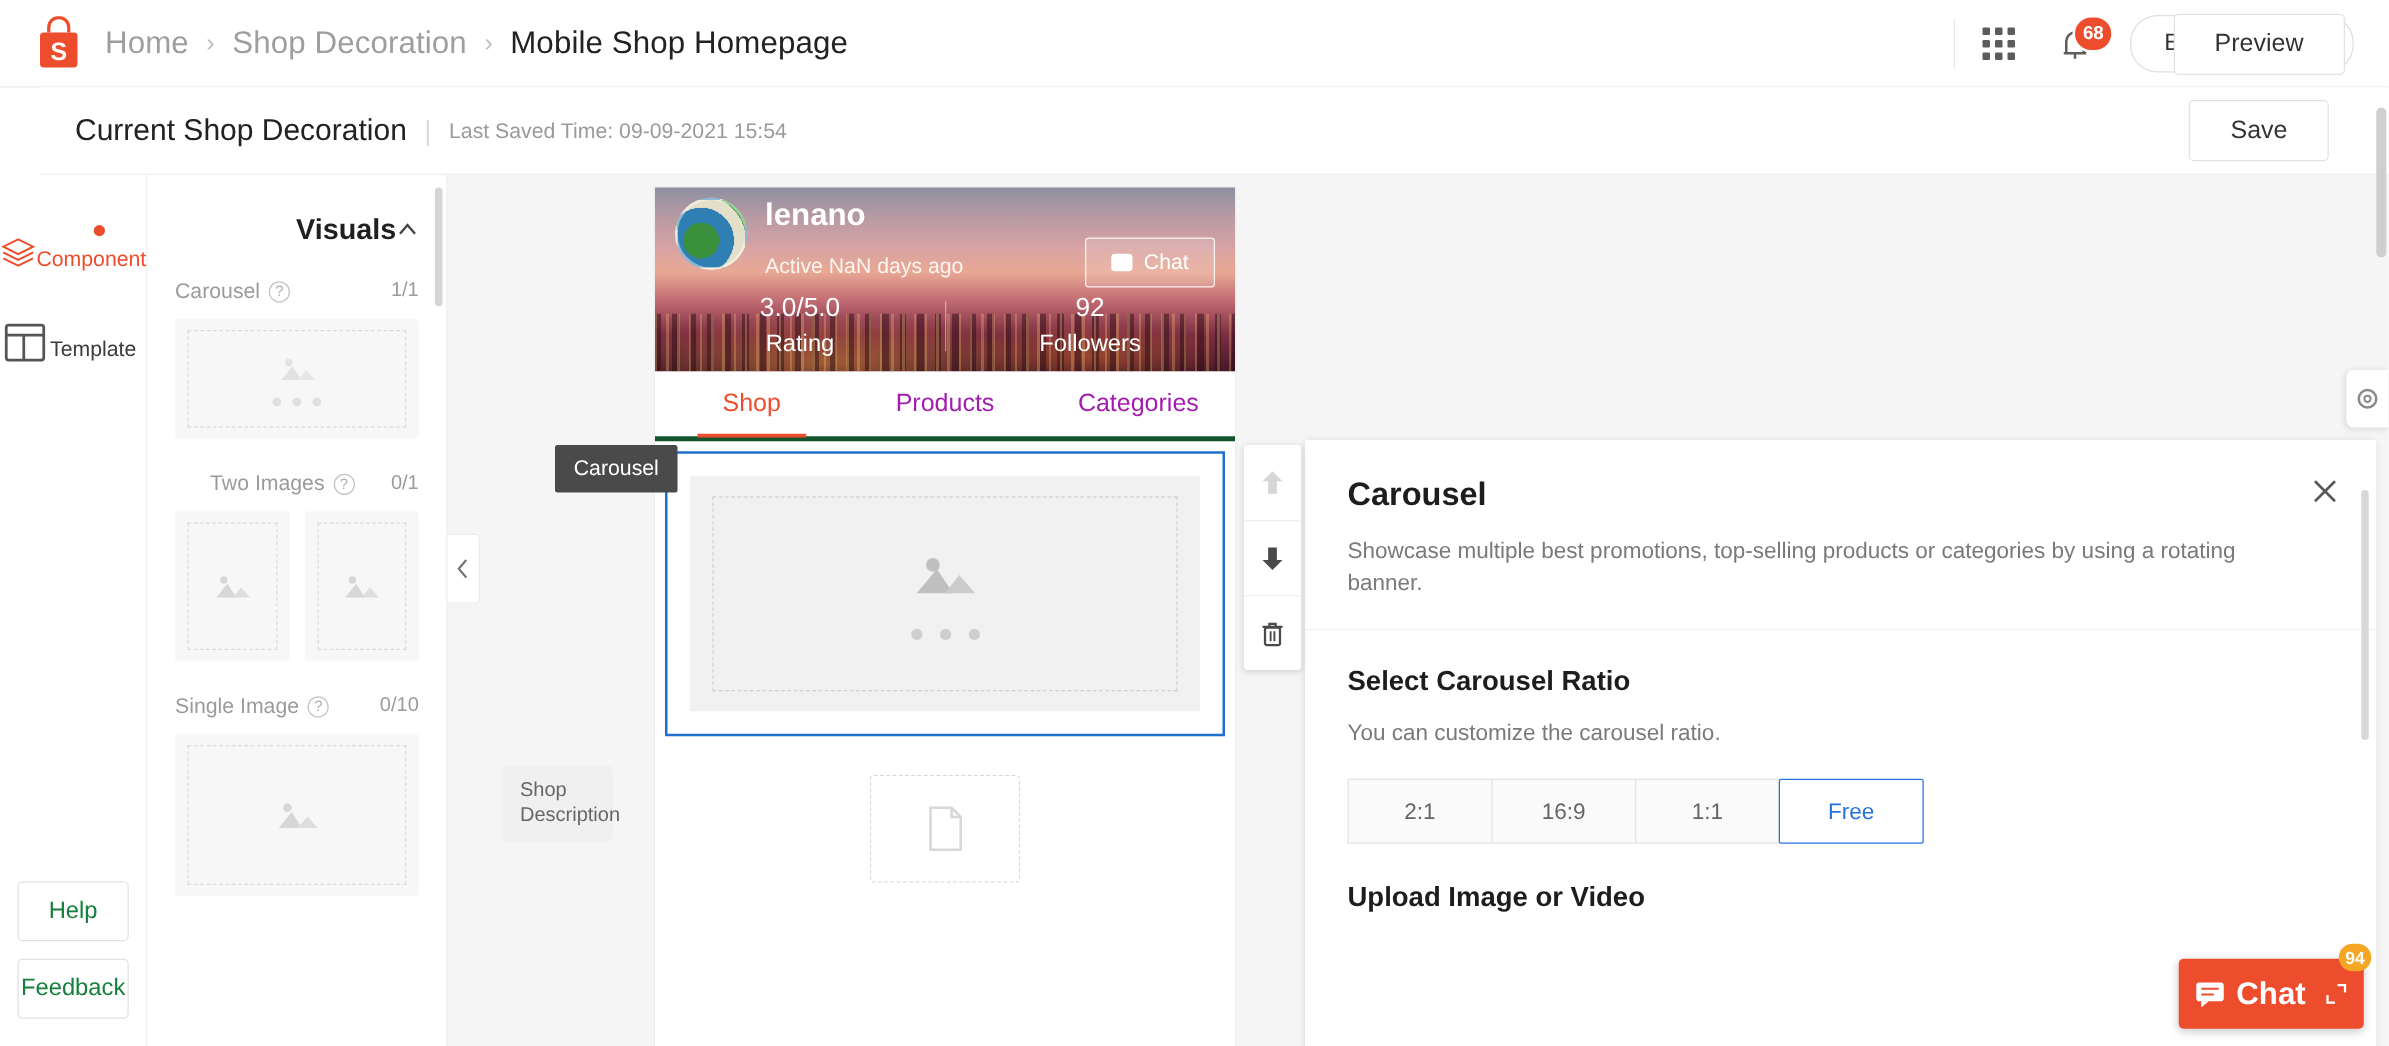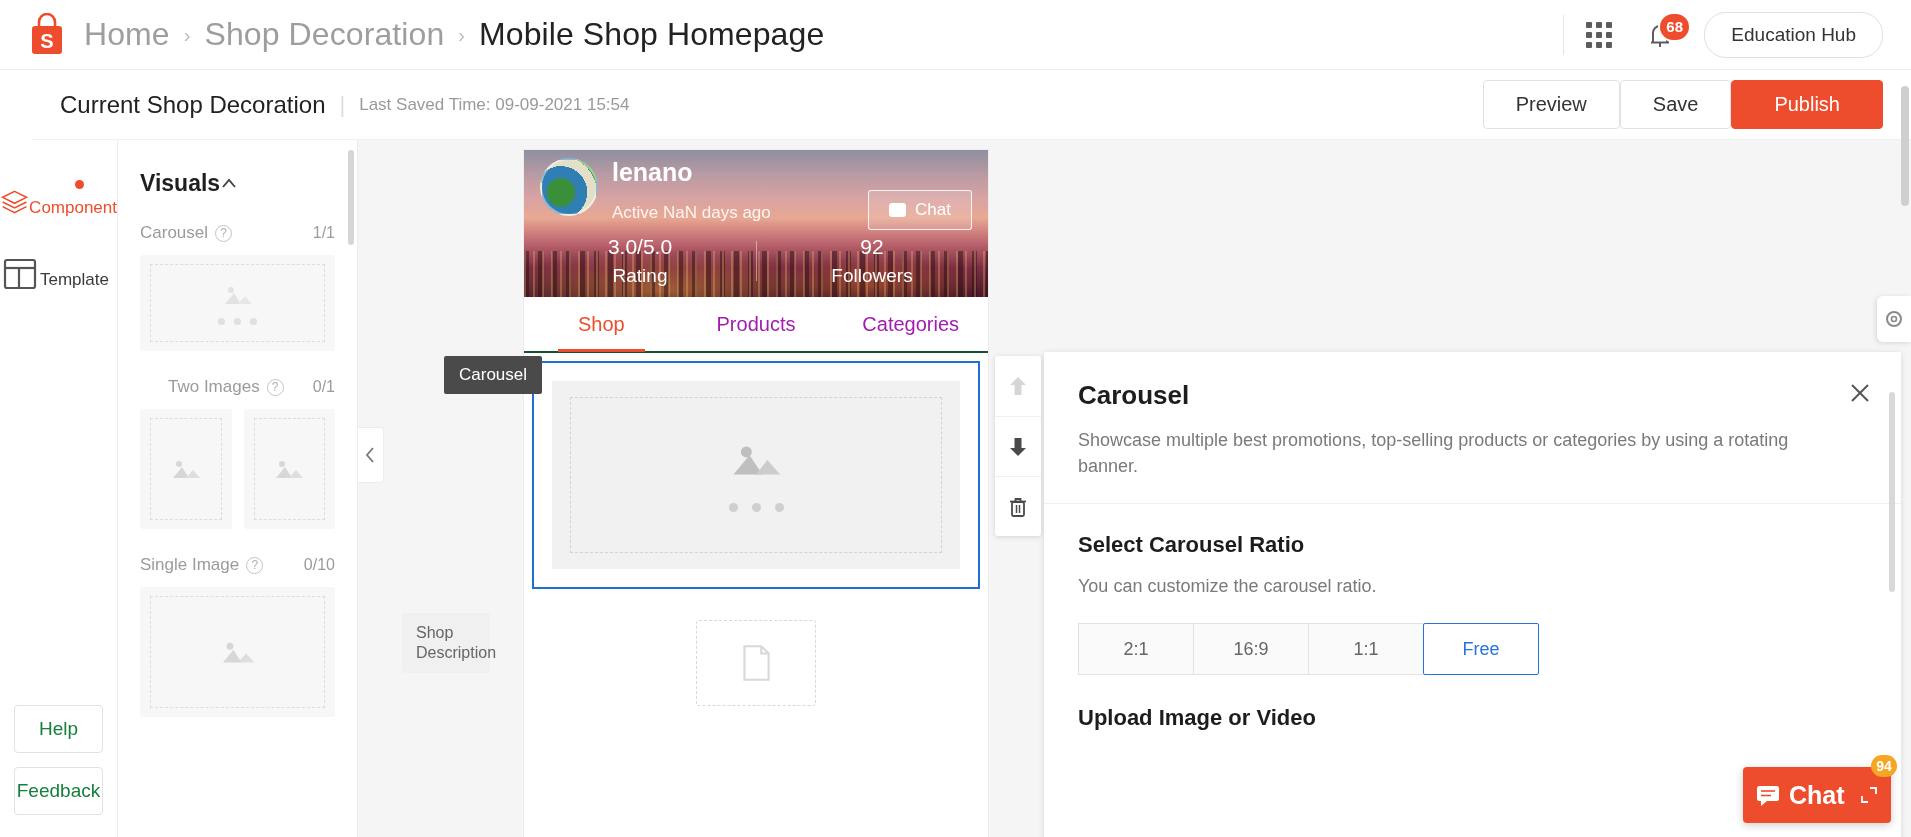--- a/index.html
+++ b/index.html
@@ -14,21 +14,21 @@
 
   
   .topbar {
     position: absolute; top: 0; left: 0; right: 0; height: 70px;
     background: #fff; border-bottom: 1px solid #eeeeee;
     display: flex; align-items: center; padding: 0 28px;
   }
   .logo { width: 38px; height: 44px; margin-right: 18px; flex: 0 0 auto; }
   .crumbs { display: flex; align-items: center; gap: 0; }
   .crumb {
-    font-size: 32px; color: #9e9e9e; letter-spacing: .1px;
+    font-size: 25px; color: #9e9e9e; letter-spacing: .1px;
     cursor: pointer; white-space: nowrap;
   }
   .crumb.current { color: #222; cursor: default; }
   .crumb-sep {
     margin: 0 14px; color: #bdbdbd; font-size: 20px;
     display: inline-block; line-height: 1;
   }
   .topbar-right {
     margin-left: auto; display: flex; align-items: center; gap: 0;
     height: 100%;
@@ -57,21 +57,21 @@
   
   .subbar {
     position: absolute; top: 70px; left: 0; right: 0; height: 70px;
     background: #fff; display: flex; align-items: center; padding: 0 28px;
     border-bottom: 1px solid #f0f0f0;
     margin-left: 32px;
   }
   .sub-title { font-size: 24px; color: #222; font-weight: 400; }
   .sub-pipe { color: #dcdcdc; margin: 0 14px; font-size: 22px; }
   .sub-meta { font-size: 17px; color: #9a9a9a; }
-  .sub-actions { margin-left: auto; display: flex; align-items: center; gap: 0; }
+  .sub-actions { margin-left: auto; display: flex; align-items: center; gap: 20px; flex-direction: column; }
   .btn {
     font-size: 20px; padding: 12px 32px; border-radius: 4px;
     border: 1px solid #e2e2e2; background: #fff; color: #333; cursor: pointer;
     font-family: inherit; white-space: nowrap;
   }
   .btn-primary { background: #ee4d2d; border-color: #ee4d2d; color: #fff; font-weight: 500; padding: 12px 42px; }
 
   
   .rail {
     position: absolute; top: 140px; left: 0; width: 118px; bottom: 0;
@@ -94,21 +94,21 @@
     font-size: 19px; padding: 12px 0; color: #15803d; cursor: pointer;
     font-family: inherit; text-align: center;
   }
 
   
   .visuals {
     position: absolute; top: 140px; left: 118px; width: 240px; bottom: 0;
     background: #fff; border-right: 1px solid #ececec; overflow: hidden;
   }
   .visuals-inner { padding: 30px 22px 0 22px; }
-  .visuals-head { display: flex; align-items: center; justify-content: flex-start; margin-bottom: 26px; }
+  .visuals-head { display: flex; align-items: center; justify-content: flex-end; margin-bottom: 26px; }
   .visuals-title { font-size: 23px; color: #1f1f1f; font-weight: 600; }
   .chev { width: 18px; height: 18px; cursor: pointer; }
   .vgroup { margin-bottom: 12px; }
   .vgroup-head { display: flex; align-items: center; margin-bottom: 12px; }
   .vgroup-name { font-size: 17px; color: #9b9b9b; }
   .qmark {
     width: 17px; height: 17px; border-radius: 50%; border: 1px solid #c4c4c4;
     color: #b0b0b0; font-size: 12px; display: inline-flex;
     align-items: center; justify-content: center; margin-left: 7px; cursor: pointer;
   }
@@ -186,21 +186,21 @@
     display: flex; color: #fff; text-align: center;
   }
   .stat { flex: 1; position: relative; }
   .stat + .stat::before {
     content: ""; position: absolute; left: 0; top: 6px; bottom: 6px;
     width: 1px; background: rgba(255,255,255,.45);
   }
   .stat-v { font-size: 21px; font-weight: 500; }
   .stat-l { font-size: 19px; margin-top: 6px; }
 
-  .tabs { display: flex; height: 56px; border-bottom: 2px solid #14532d; }
+  .tabs { display: flex; height: 56px; border-bottom: 4px solid #14532d; }
   .tab {
     flex: 1; display: flex; align-items: center; justify-content: center;
     font-size: 20px; color: #a21caf; cursor: pointer; position: relative;
   }
   .tab.active { color: #ee4d2d; }
   .tab.active::after {
     content:""; position: absolute; bottom: -1px; left: 22%; right: 22%;
     height: 3px; background: #ee4d2d;
   }
   .comp-slot {

